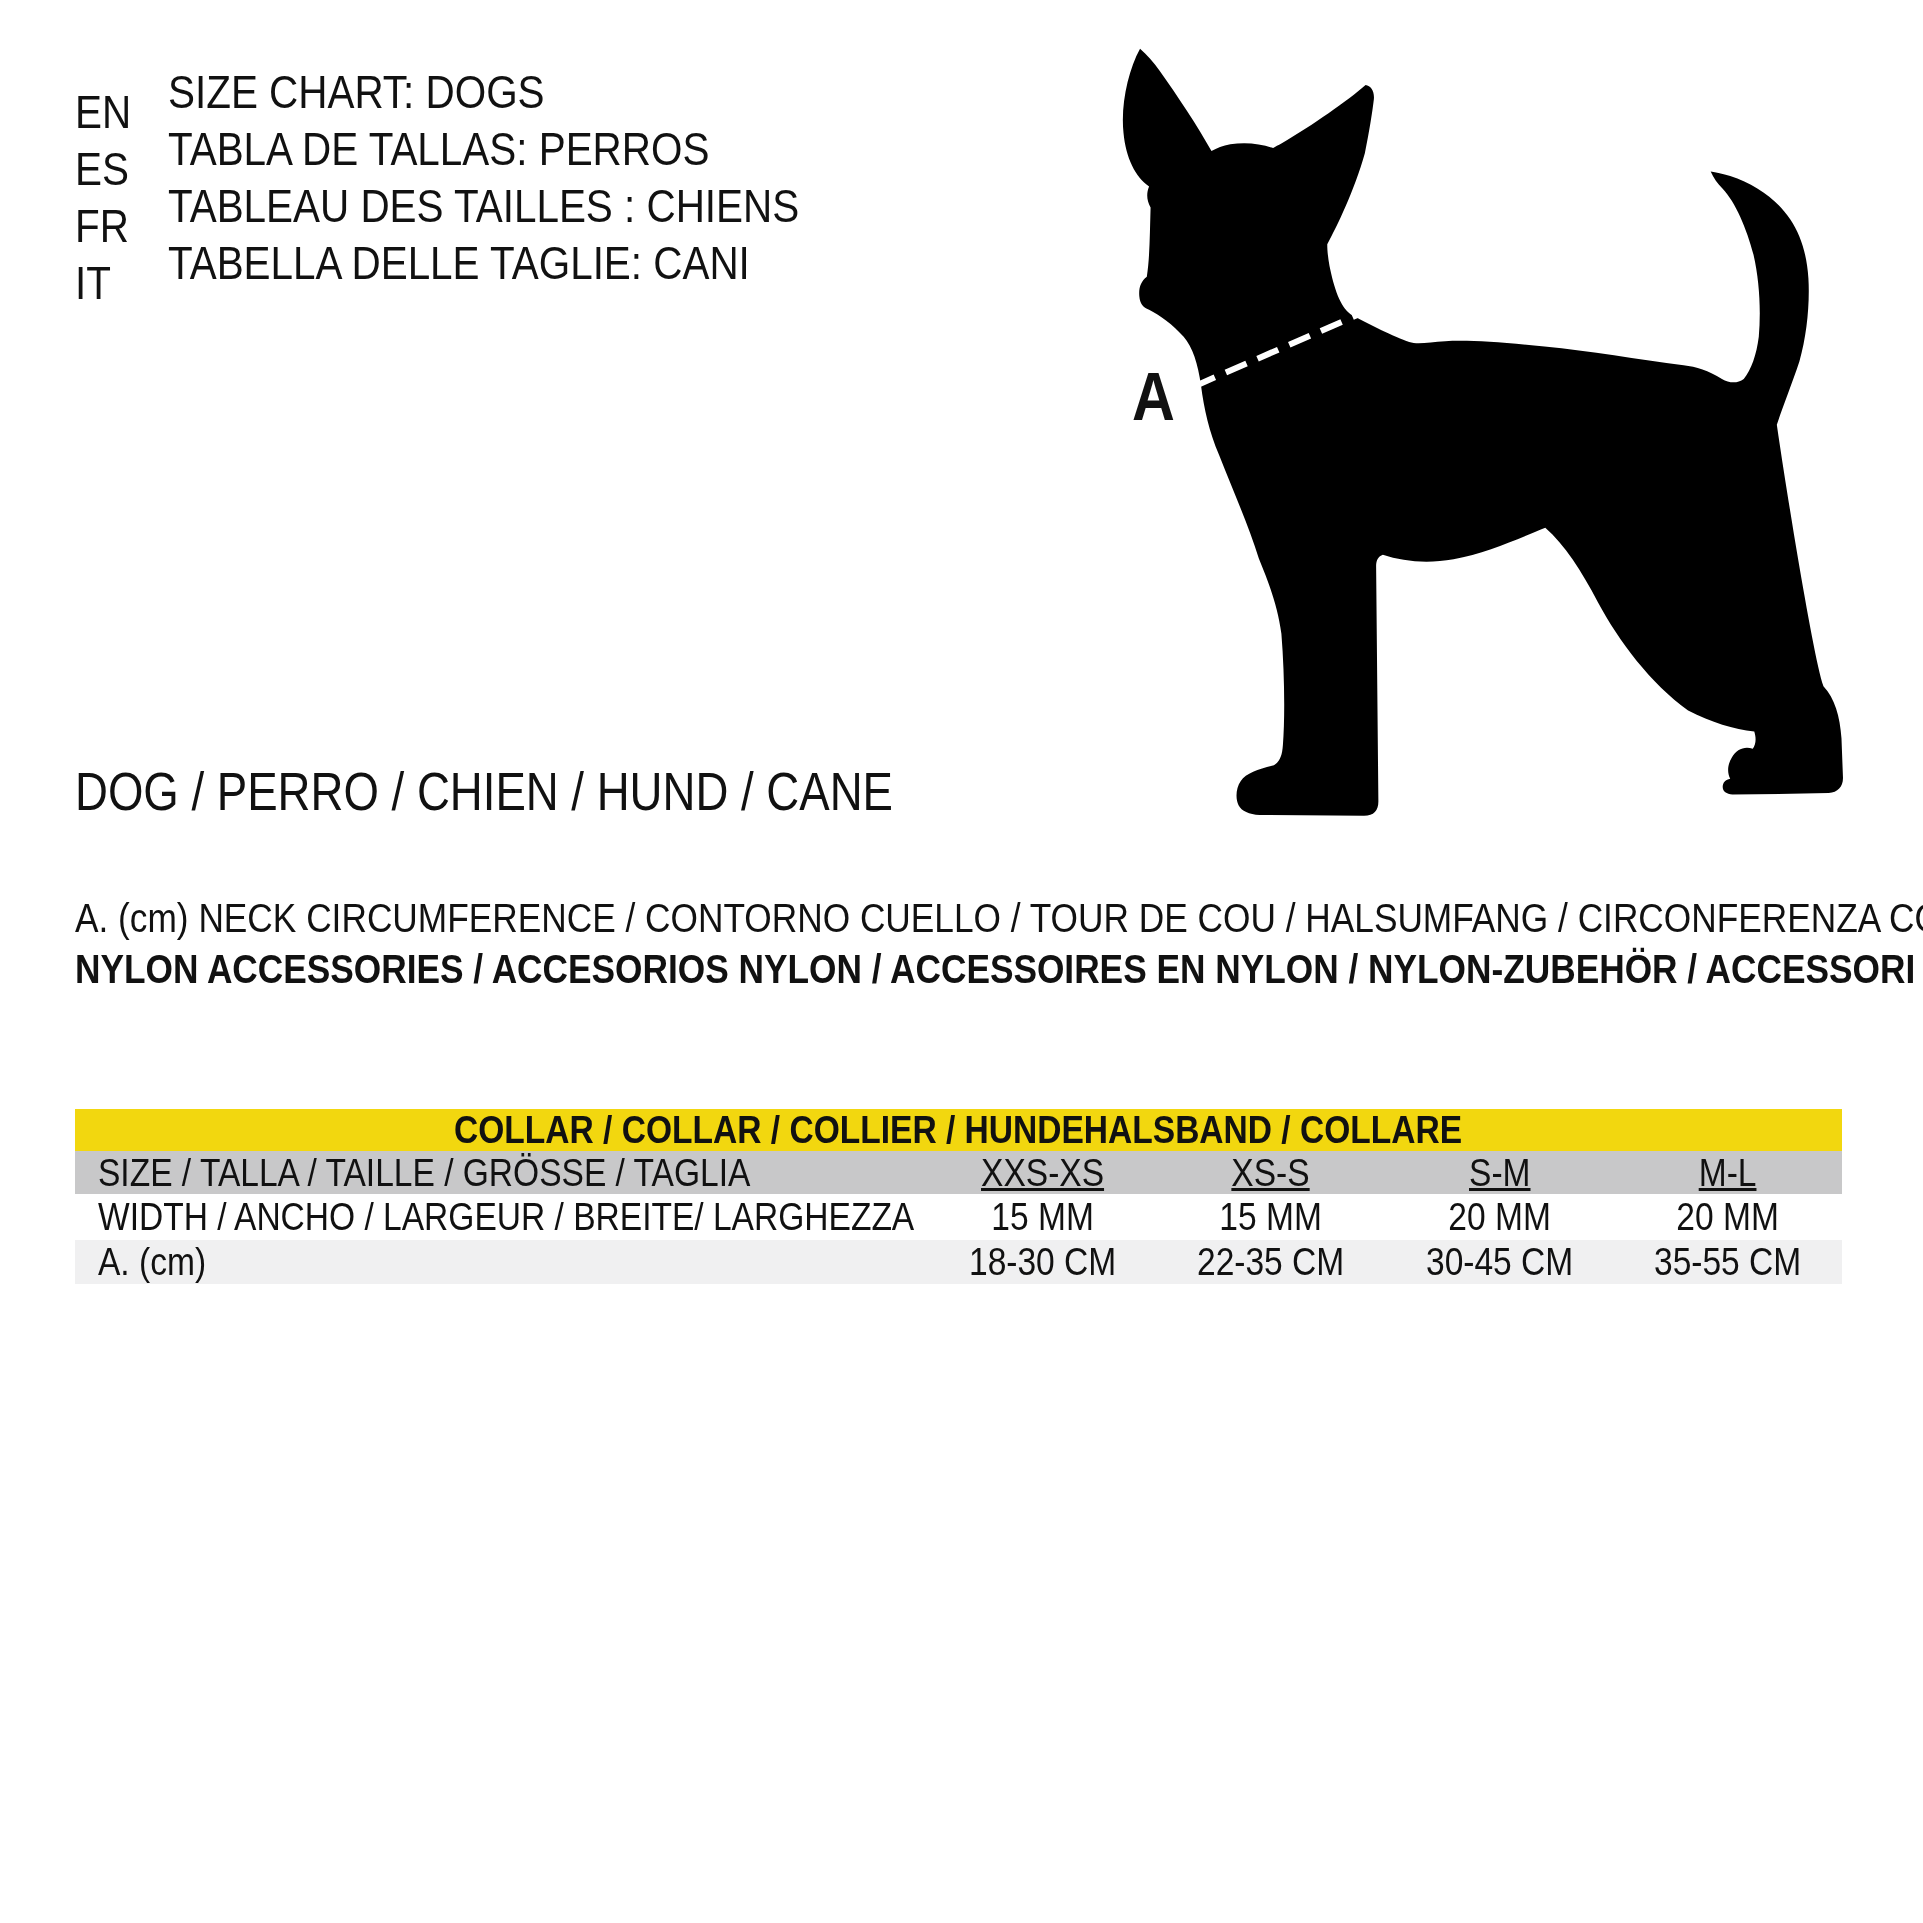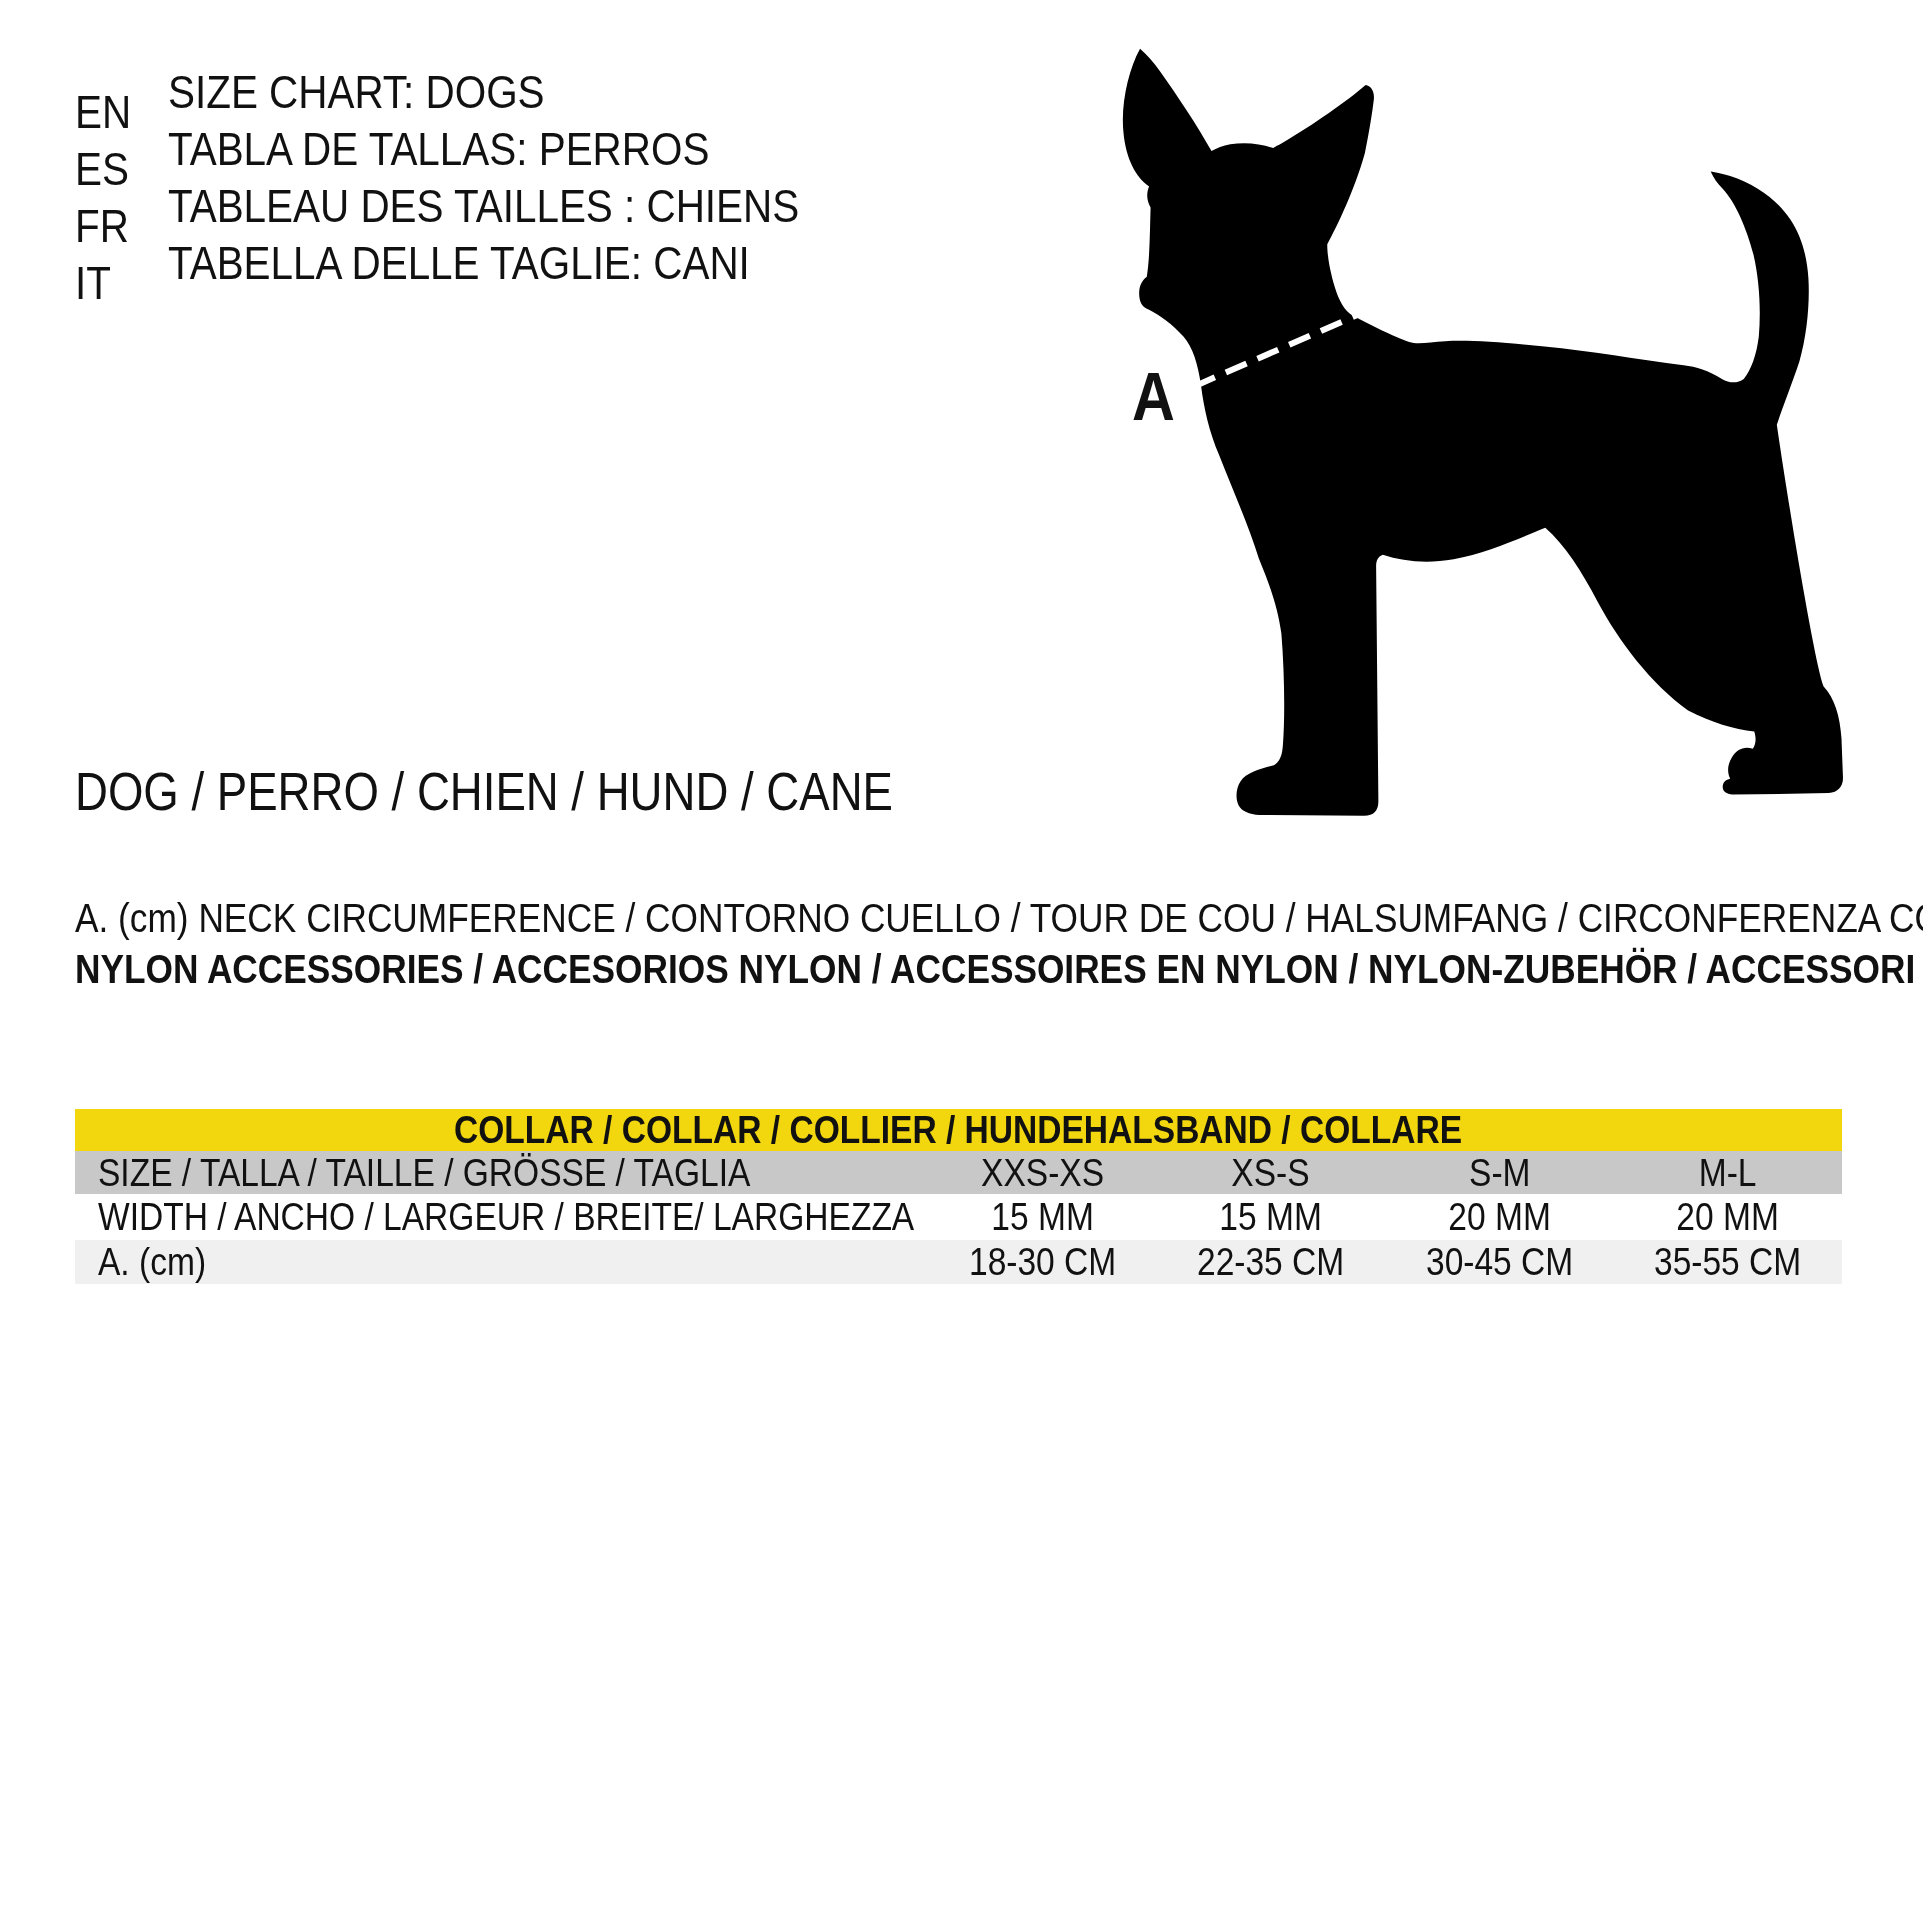--- a/index.html
+++ b/index.html
@@ -23,21 +23,21 @@
   
   .caption{position:absolute;left:75px;top:767px;font-size:53px;line-height:50px;}
   .note1{position:absolute;left:75px;top:896px;font-size:41px;line-height:44px;}
   .note2{position:absolute;left:75px;top:947px;font-size:41px;line-height:44px;font-weight:700;}
 
   
   .table{position:absolute;left:75px;top:1109px;width:1767px;}
   .thead{height:42px;display:flex;align-items:center;justify-content:center;
          font-size:39px;font-weight:700;}
   .trow{display:flex;align-items:center;font-size:39px;}
-  .trow.r1{height:43px;}
+  .trow.r1{height:43px;text-decoration:underline;}
   .trow.r2{height:46px;background:#ffffff;}
   .trow.r3{height:44px;}
   .tlabel{flex:0 0 853px;width:853px;padding-left:22.5px;box-sizing:border-box;}
   .tcell{flex:1;display:flex;align-items:center;justify-content:center;}
 </style>
 </head>
 <body>
 
 <div class="canvas">
 

